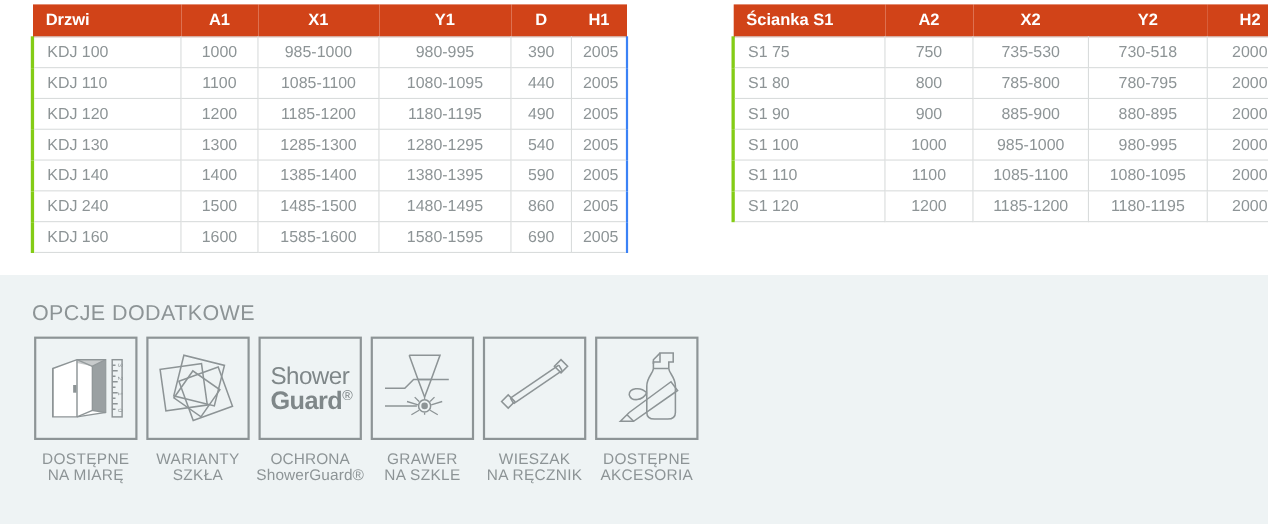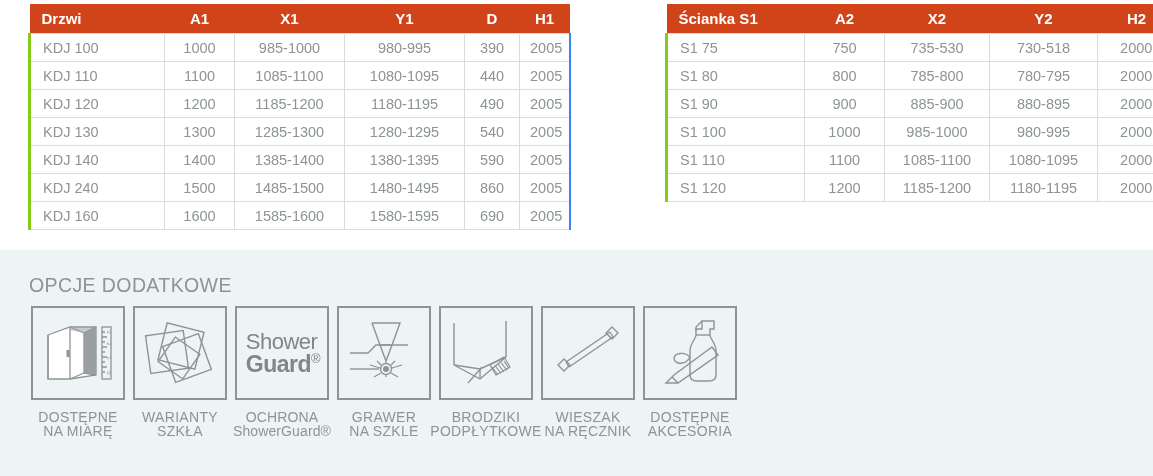--- a/index.html
+++ b/index.html
@@ -392,40 +392,20 @@
           <g stroke="#8d9496" stroke-width="1.2">
             <path d="M40 44 L40 46"></path>
             <path d="M31 44 L35 48 M49 44 L45 48 M28 60 L35 56 M52 60 L45 56 M24 48 L34 51 M56 48 L46 51 M40 60 L40 58"></path>
           </g>
         </svg>
       </div>
       <div class="option-caption">GRAWER
 NA SZKLE</div>
     </div>
 
-    <div class="option-item">
-      <div class="option-box">
-        <svg width="76" height="72" viewBox="0 0 76 72">
-          <g fill="none" stroke="#8d9496" stroke-width="1.4">
-            <path d="M6 6 L6 48"></path>
-            <path d="M58 4 L58 40"></path>
-            <path d="M6 48 L32 62 L58 40"></path>
-            <path d="M32 62 L32 52"></path>
-            <path d="M6 48 L32 52 L58 40"></path>
-            <path d="M20 66 L34 50"></path>
-          </g>
-          <g fill="none" stroke="#8d9496" stroke-width="1.2">
-            <path d="M42 48 L56 40 L62 50 L48 58 Z"></path>
-            <path d="M44 50 L50 58 M47 48.5 L53 56.5 M50 47 L56 55 M53 45.5 L59 53.5 M56 44 L61 51.5"></path>
-          </g>
-        </svg>
-      </div>
-      <div class="option-caption">BRODZIKI
-PODPŁYTKOWE</div>
-    </div>
 
     <div class="option-item">
       <div class="option-box">
         <svg width="76" height="72" viewBox="0 0 76 72">
           <g fill="none" stroke="#8d9496" stroke-width="1.4">
             <path d="M8 48 L14 42 L20 48 L14 54 Z"></path>
             <path d="M62 22 L68 16 L62 10 L56 16 Z"></path>
             <path d="M16 45 L60 15"></path>
             <path d="M19 50 L63 20"></path>
             <path d="M16 45 L19 50 M60 15 L63 20"></path>

